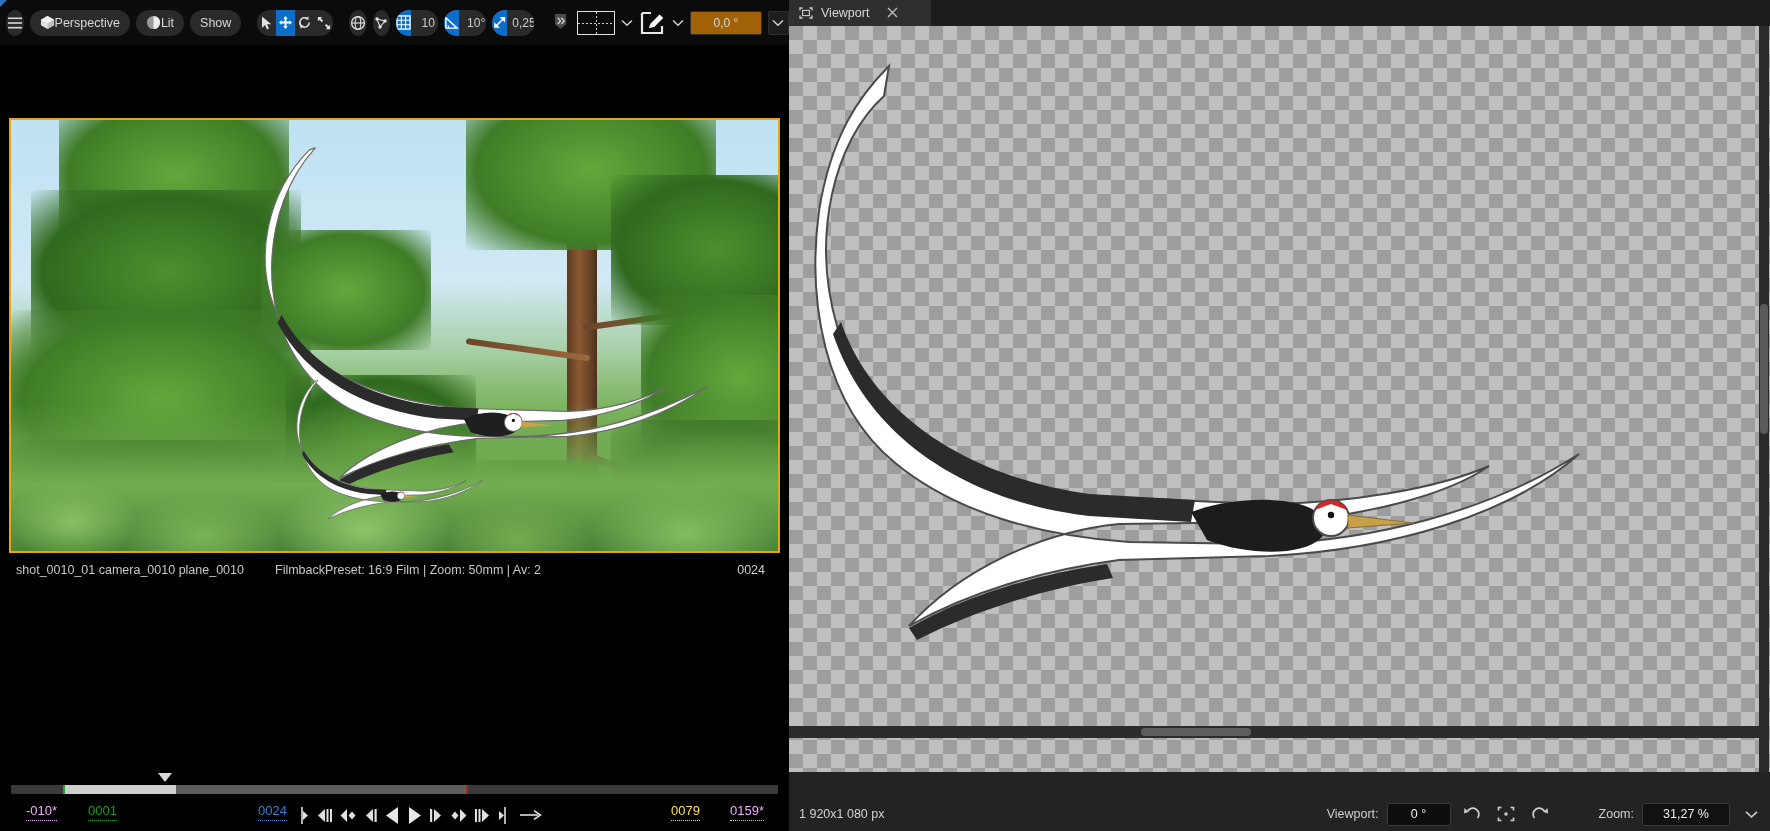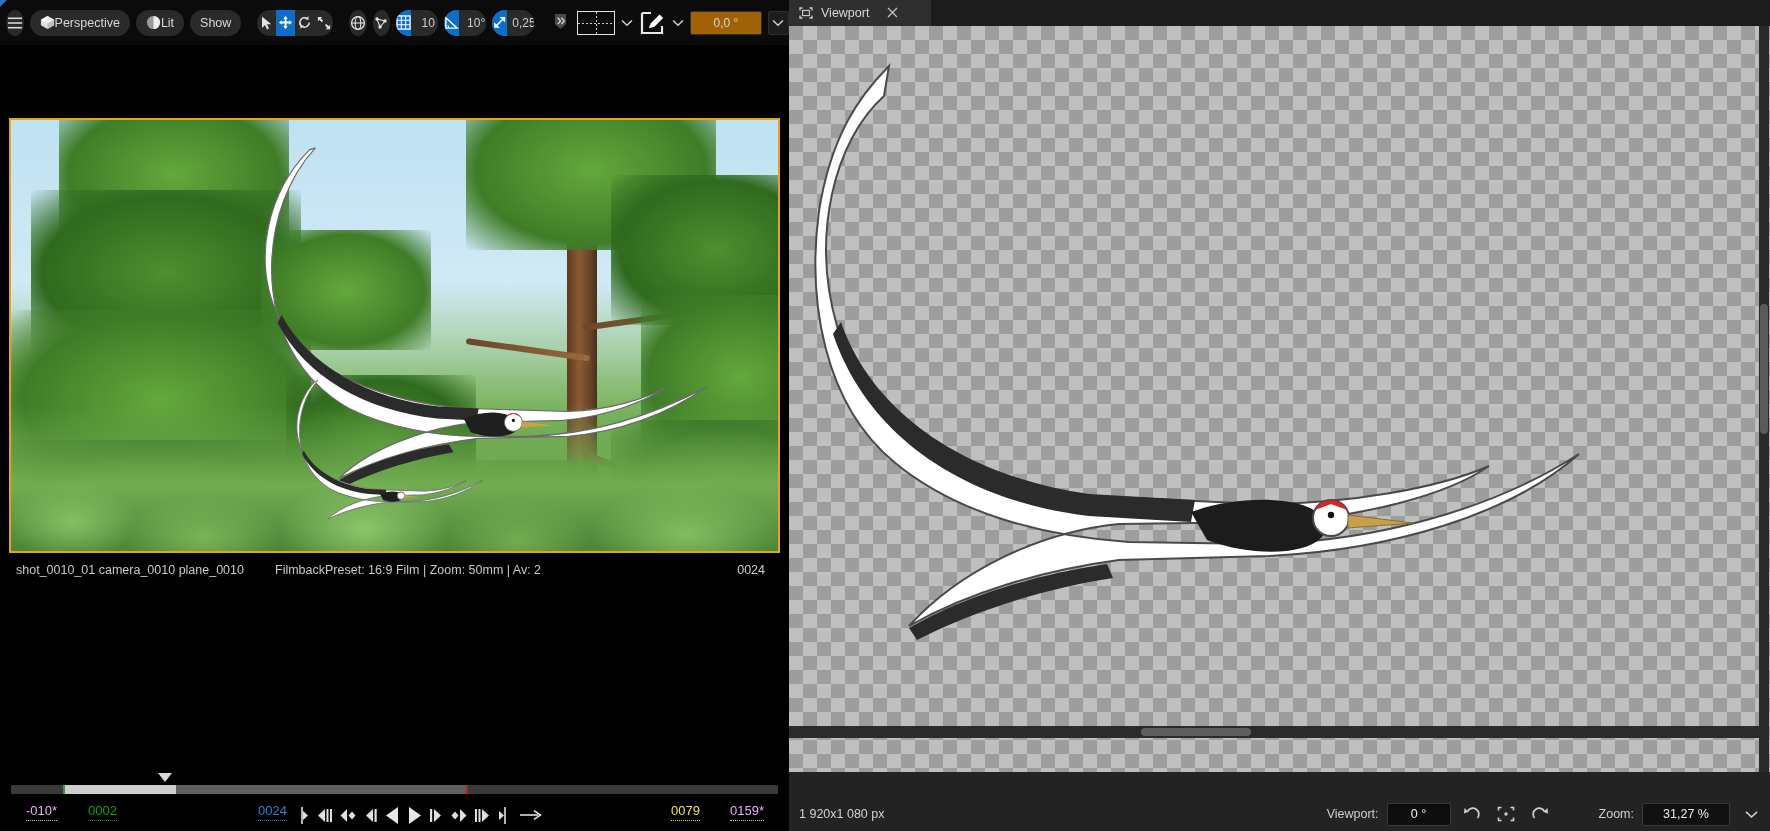--- a/index.html
+++ b/index.html
@@ -517,21 +517,21 @@
       <div class="scrub-track">
         <div class="scrub-fill-light"></div>
         <div class="scrub-fill-mid"></div>
         <div class="scrub-green"></div>
         <div class="scrub-red"></div>
       </div>
       <div class="playhead"></div>
 
       <div class="tl-row">
         <span class="tl-num gray" style="left:26px;">-010*</span>
-        <span class="tl-num green" style="left:88px;">0002</span>
+        <span class="tl-num green" style="left:88px;">0001</span>
         <span class="tl-num blue" style="left:258px;">0024</span>
         <span class="tl-num red" style="left:671px;">0079</span>
         <span class="tl-num gray" style="left:730px;">0159*</span>
 
         <div class="transport">
           <div class="tbtn">
             <svg width="9" height="17" viewBox="0 0 9 17">
               <path d="M2 0 L2 17" stroke="#e0e0e0" stroke-width="1.6"></path>
               <path d="M3 4 L8 8.5 L3 13 Z" fill="#e0e0e0"></path>
             </svg>

